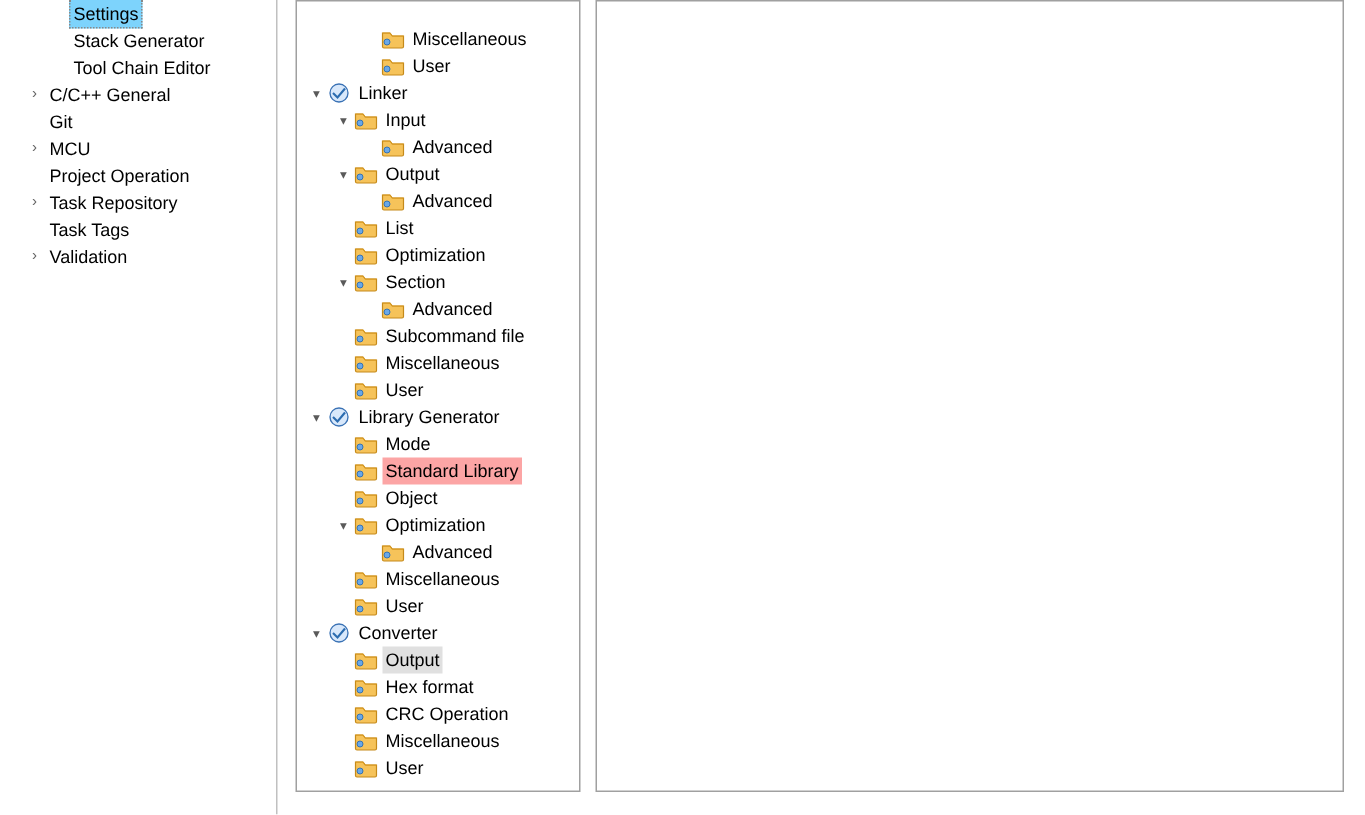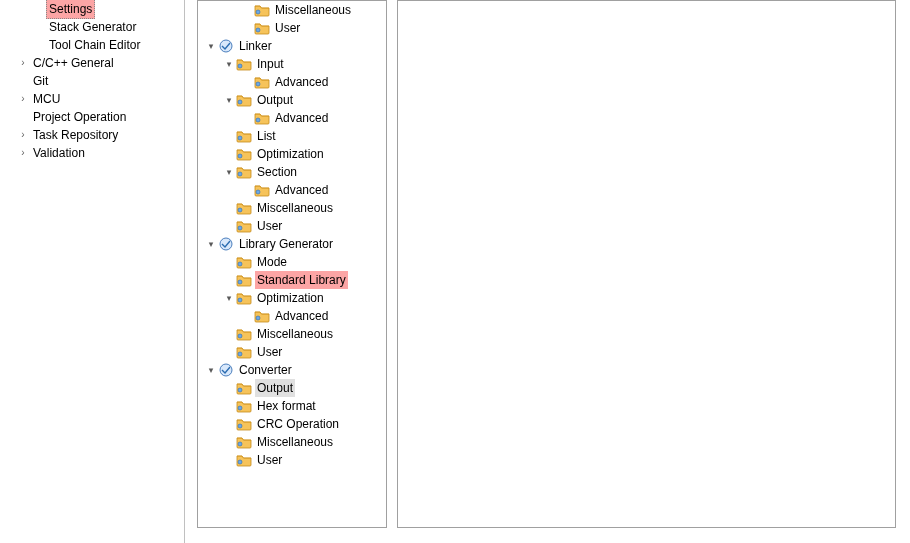--- a/index.html
+++ b/index.html
@@ -39,38 +39,38 @@
     text-align: center;
     color: #666;
     font-size: 10px;
     display: inline-block;
   }
   .left-row .label {
     padding: 0 3px;
   }
   .left-row .label.selected {
     border: 1px dotted #888;
-    background: #fca5a5;
+    background: #7dd3fc;
     padding: 0 2px;
   }
 
   .right-pane {
     flex: 1;
     padding: 0 14px 10px 12px;
     display: flex;
     gap: 10px;
     box-sizing: border-box;
   }
   .tree-box {
     width: 190px;
     border: 1px solid #a0a0a0;
     height: 528px;
     overflow: hidden;
     box-sizing: border-box;
-    padding-top: 0;
+    padding-top: 16px;
   }
   .detail-box {
     flex: 1;
     border: 1px solid #a0a0a0;
     height: 528px;
     box-sizing: border-box;
   }
 
   .node {
     display: flex;
@@ -156,20 +156,24 @@
       <div class="left-row">
         <span class="sp indent1" style="display: inline-block; width: 30px;"></span>
         <span class="label">Project Operation</span>
       </div>
       <div class="left-row">
         <span class="sp indent1" style="display: inline-block; width: 16px;"></span>
         <span class="twisty" style="transform: none;">›</span>
         <span class="label">Task Repository</span>
       </div>
       <div class="left-row">
+        <span class="sp indent1" style="display: inline-block; width: 30px;"></span>
+        <span class="label">Task Tags</span>
+      </div>
+      <div class="left-row">
         <span class="sp indent1" style="display: inline-block; width: 16px;"></span>
         <span class="twisty" style="transform: none;">›</span>
         <span class="label">Validation</span>
       </div>
     </div>
 
   <div class="right-pane">
     <div class="tree-box" id="tool-tree">
         <div class="node">
           <span class="sp" style="width: 42px;"></span>
@@ -282,20 +286,30 @@
           <span class="lbl">Advanced</span>
         </div>
         <div class="node">
           <span class="sp" style="width: 24px;"></span>
           <span class="twisty">&nbsp;</span>
           <span class="icon">
             <svg viewBox="0 0 16 16">
               <use href="#ic-folder"></use>
             </svg>
           </span>
+          <span class="lbl">Subcommand file</span>
+        </div>
+        <div class="node">
+          <span class="sp" style="width: 24px;"></span>
+          <span class="twisty">&nbsp;</span>
+          <span class="icon">
+            <svg viewBox="0 0 16 16">
+              <use href="#ic-folder"></use>
+            </svg>
+          </span>
           <span class="lbl">Miscellaneous</span>
         </div>
         <div class="node">
           <span class="sp" style="width: 24px;"></span>
           <span class="twisty">&nbsp;</span>
           <span class="icon">
             <svg viewBox="0 0 16 16">
               <use href="#ic-folder"></use>
             </svg>
           </span>
@@ -323,20 +337,30 @@
         </div>
         <div class="node">
           <span class="sp" style="width: 24px;"></span>
           <span class="twisty">&nbsp;</span>
           <span class="icon">
             <svg viewBox="0 0 16 16">
               <use href="#ic-folder"></use>
             </svg>
           </span>
           <span class="lbl hl-blue">Standard Library</span>
+        </div>
+        <div class="node">
+          <span class="sp" style="width: 24px;"></span>
+          <span class="twisty">&nbsp;</span>
+          <span class="icon">
+            <svg viewBox="0 0 16 16">
+              <use href="#ic-folder"></use>
+            </svg>
+          </span>
+          <span class="lbl">Object</span>
         </div>
         <div class="node">
           <span class="sp" style="width: 24px;"></span>
           <span class="twisty">▾</span>
           <span class="icon">
             <svg viewBox="0 0 16 16">
               <use href="#ic-folder"></use>
             </svg>
           </span>
           <span class="lbl">Optimization</span>

